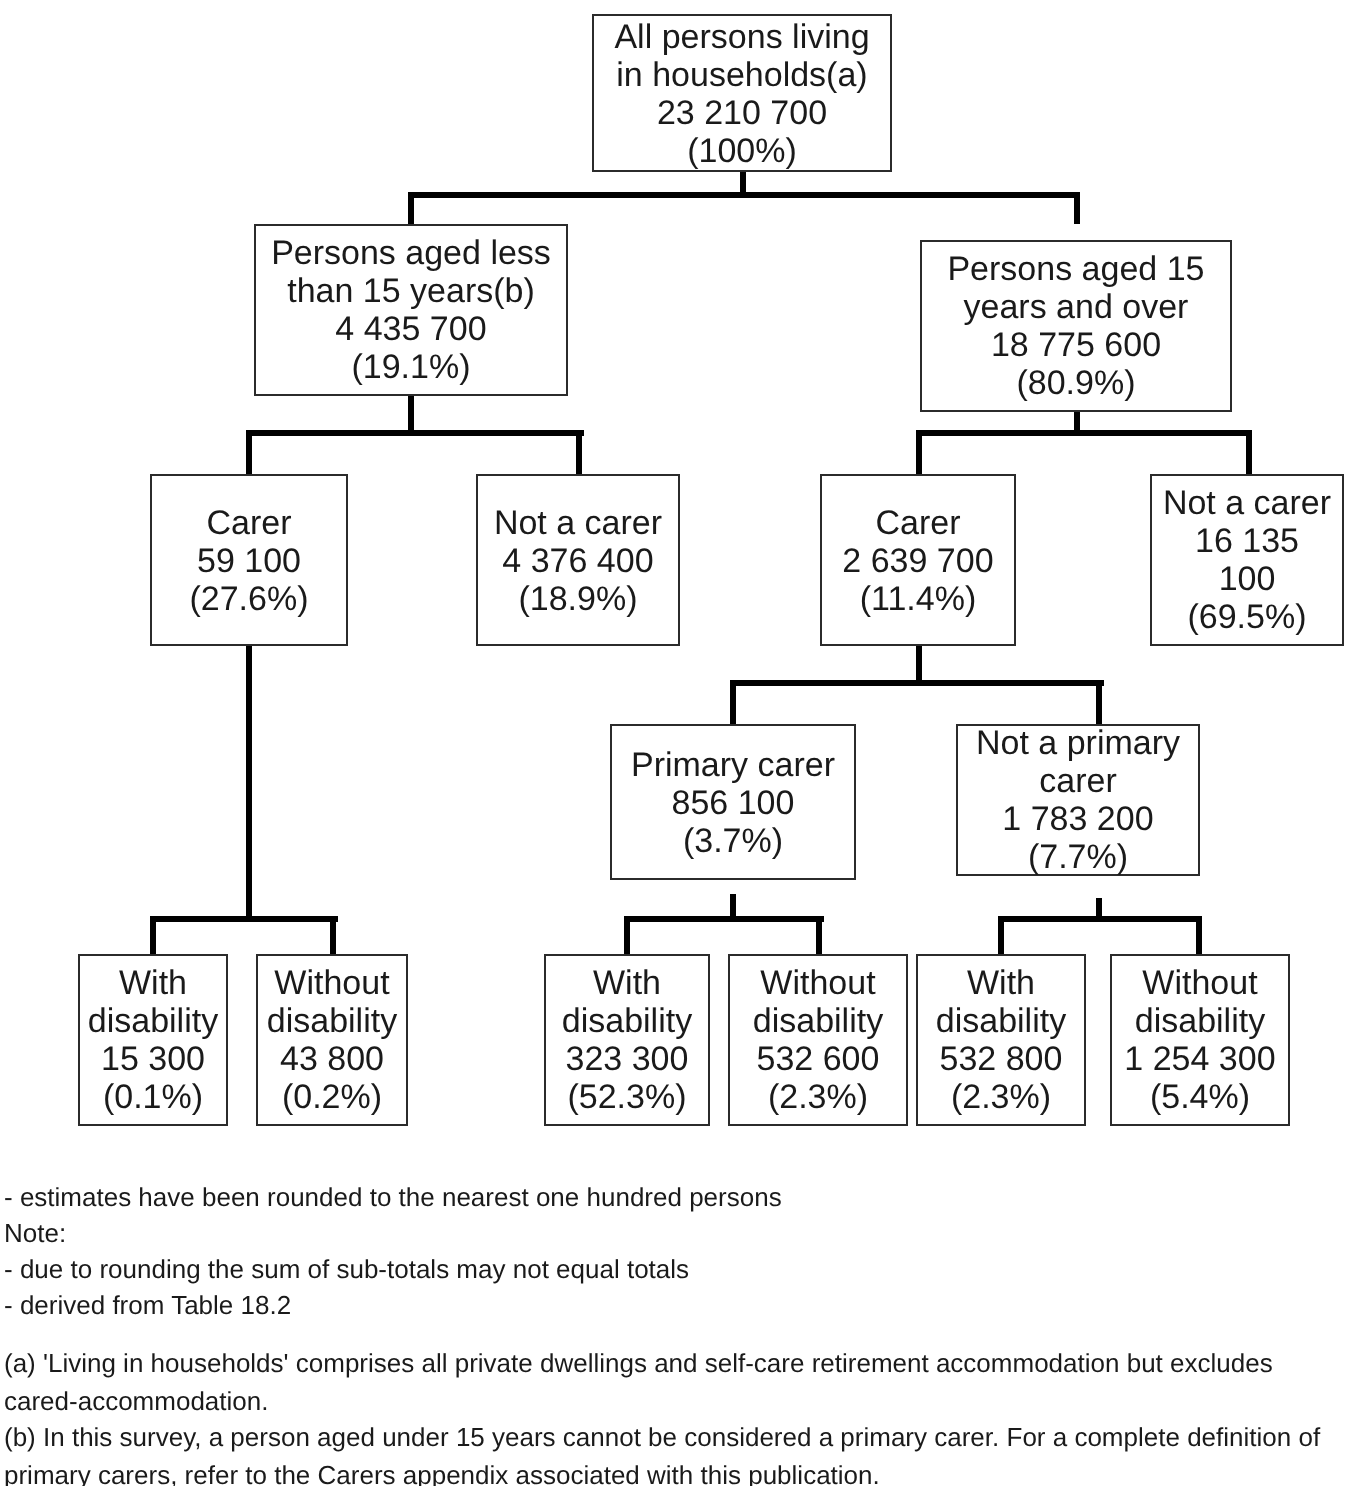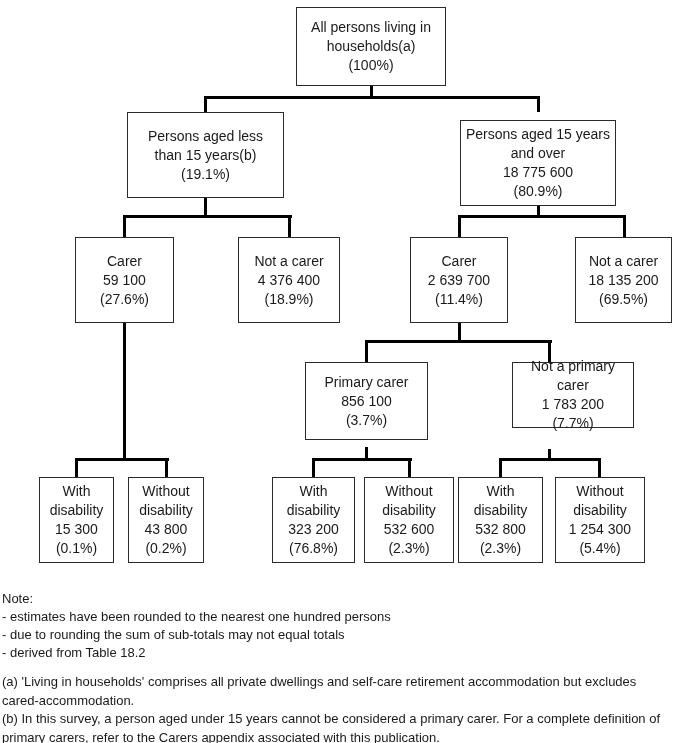--- a/index.html
+++ b/index.html
@@ -14,21 +14,21 @@
   }
   .node {
     position: absolute;
     background: #ffffff;
     border: 1px solid #2b2b2b;
     display: flex;
     flex-direction: column;
     justify-content: center;
     align-items: flex-end;
     text-align: center;
-    font-size: 14px;
+    font-size: 17px;
     line-height: 19px;
     box-sizing: border-box;
     padding: 0 5px;
   }
   .node .lbl, .node .val, .node .pct { width: 100%; }
   .seg {
     position: absolute;
     background: #000000;
   }
   .notes {
@@ -84,25 +84,27 @@
   <div class="seg" style="left:312px;top:458px;width:3px;height:19px"></div>
   <div class="seg" style="left:408px;top:458px;width:3px;height:19px"></div>
 
   <div class="seg" style="left:548px;top:449px;width:3px;height:11px"></div>
   <div class="seg" style="left:499px;top:458px;width:102px;height:3px"></div>
   <div class="seg" style="left:499px;top:458px;width:3px;height:19px"></div>
   <div class="seg" style="left:598px;top:458px;width:3px;height:19px"></div>
 
   <div class="node" style="left:296px;top:7px;width:150px;height:79px">
     <div class="lbl">All persons living in households(a)</div>
+    <div class="val">23 210 700</div>
     <div class="pct">(100%)</div>
   </div>
 
   <div class="node" style="left:127px;top:112px;width:157px;height:86px">
     <div class="lbl">Persons aged less than 15 years(b)</div>
+    <div class="val">4 435 700</div>
     <div class="pct">(19.1%)</div>
   </div>
 
   <div class="node" style="left:460px;top:120px;width:156px;height:86px">
     <div class="lbl">Persons aged 15 years and over</div>
     <div class="val">18 775 600</div>
     <div class="pct">(80.9%)</div>
   </div>
 
   <div class="node" style="left:75px;top:237px;width:99px;height:86px">
@@ -118,52 +120,52 @@
   </div>
 
   <div class="node" style="left:410px;top:237px;width:98px;height:86px">
     <div class="lbl">Carer</div>
     <div class="val">2 639 700</div>
     <div class="pct">(11.4%)</div>
   </div>
 
   <div class="node" style="left:575px;top:237px;width:97px;height:86px">
     <div class="lbl">Not a carer</div>
-    <div class="val">18 135 200</div>
+    <div class="val">16 135 100</div>
     <div class="pct">(69.5%)</div>
   </div>
 
   <div class="node" style="left:305px;top:362px;width:123px;height:78px;padding:0 2px">
     <div class="lbl">Primary carer</div>
     <div class="val">856 100</div>
     <div class="pct">(3.7%)</div>
   </div>
 
-  <div class="node" style="left:512px;top:362px;width:122px;height:66px;padding:0 2px">
+  <div class="node" style="left:478px;top:362px;width:122px;height:76px;padding:0 2px">
     <div class="lbl">Not a primary carer</div>
     <div class="val">1 783 200</div>
     <div class="pct">(7.7%)</div>
   </div>
 
   <div class="node" style="left:39px;top:477px;width:75px;height:86px;padding:0 3px">
     <div class="lbl">With disability</div>
     <div class="val">15 300</div>
     <div class="pct">(0.1%)</div>
   </div>
 
   <div class="node" style="left:128px;top:477px;width:76px;height:86px;padding:0 3px">
     <div class="lbl">Without disability</div>
     <div class="val">43 800</div>
     <div class="pct">(0.2%)</div>
   </div>
 
   <div class="node" style="left:272px;top:477px;width:83px;height:86px;padding:0 3px">
     <div class="lbl">With disability</div>
-    <div class="val">323 200</div>
-    <div class="pct">(76.8%)</div>
+    <div class="val">323 300</div>
+    <div class="pct">(52.3%)</div>
   </div>
 
   <div class="node" style="left:364px;top:477px;width:90px;height:86px;padding:0 3px">
     <div class="lbl">Without disability</div>
     <div class="val">532 600</div>
     <div class="pct">(2.3%)</div>
   </div>
 
   <div class="node" style="left:458px;top:477px;width:85px;height:86px;padding:0 3px">
     <div class="lbl">With disability</div>
@@ -171,22 +173,22 @@
     <div class="pct">(2.3%)</div>
   </div>
 
   <div class="node" style="left:555px;top:477px;width:90px;height:86px;padding:0 3px">
     <div class="lbl">Without disability</div>
     <div class="val">1 254 300</div>
     <div class="pct">(5.4%)</div>
   </div>
 
   <div class="notes">
+    <div>- estimates have been rounded to the nearest one hundred persons</div>
     <div>Note:</div>
-    <div>- estimates have been rounded to the nearest one hundred persons</div>
     <div>- due to rounding the sum of sub-totals may not equal totals</div>
     <div>- derived from Table 18.2</div>
   </div>
 
   <div class="footnotes">
     <p>(a) 'Living in households' comprises all private dwellings and self-care retirement accommodation but excludes cared-accommodation.</p>
     <p>(b) In this survey, a person aged under 15 years cannot be considered a primary carer. For a complete definition of primary carers, refer to the Carers appendix associated with this publication.</p>
   </div>
 
 </div>

